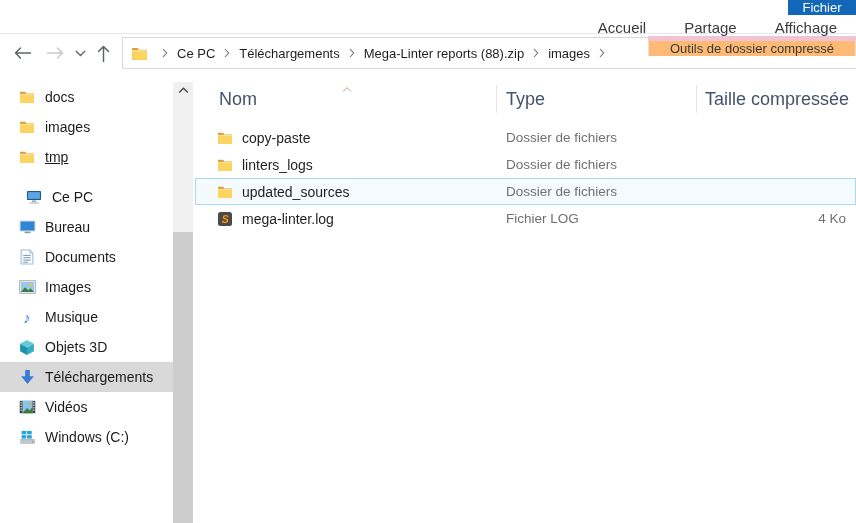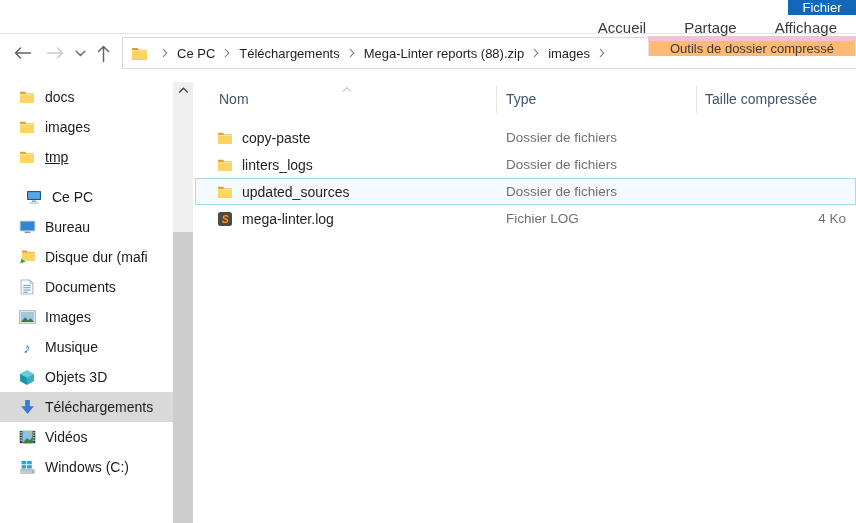--- a/index.html
+++ b/index.html
@@ -60,21 +60,21 @@
   .side-item.gap{margin-bottom:10px;text-decoration:underline;}
   .music-glyph{font-size:15px;color:#2f7bd9;line-height:1;}
 
   .side-scrollbar{position:absolute;top:2px;bottom:0;left:173px;width:20px;
     background:var(--scroll-track);}
   .scroll-up{height:17px;display:flex;align-items:center;justify-content:center;}
   .scroll-thumb{position:absolute;left:0;right:0;top:150px;bottom:0;background:var(--scroll-thumb);}
 
   
   .filepane{flex:1;padding-top:5px;min-width:0;}
-  .cols{display:flex;height:28px;font-size:14px;color:var(--header-text);}
+  .cols{display:flex;height:28px;font-size:18px;color:var(--header-text);}
   .col{display:flex;align-items:center;position:relative;cursor:default;}
   .col-name{width:302px;padding-left:24px;border-right:1px solid #e4e4e4;}
   .col-type{width:200px;padding-left:9px;border-right:1px solid #e4e4e4;}
   .col-size{flex:1;padding-left:8px;}
   .sort-caret{position:absolute;top:1px;left:146px;}
 
   .rows{margin-top:11px;}
   .frow{height:27px;display:flex;align-items:center;border:1px solid transparent;}
   .frow.hover{border-color:var(--hover-border);background:var(--hover-bg);}
   .fc1{width:301px;display:flex;align-items:center;gap:9px;padding-left:21px;
@@ -206,31 +206,20 @@
         </div>
         <div class="side-item indent-2">
           <span class="ic">
             <svg width="17" height="14" viewBox="0 0 17 14">
               <rect x="0.8" y="0.8" width="15.4" height="10.4" rx="0.8" fill="#8fb8d8"></rect>
               <rect x="1.9" y="1.9" width="13.2" height="8.2" fill="#2f86d4"></rect>
               <rect x="5.5" y="11.6" width="6" height="1.6" fill="#8d979f"></rect>
             </svg>
           </span>
           <span>Bureau</span>
-        </div>
-        <div class="side-item indent-2">
-          <span class="ic">
-            <svg width="17" height="16" viewBox="0 0 17 16">
-              <path d="M3 1.5h4.6l1.3 1.6H15.5v9H3z" fill="#d99f3e"></path>
-              <path d="M3 3.5h12.5v8.6H3z" fill="#fcd462"></path>
-              <path d="M6.2 12.8L1.3 14.6l1-5z" fill="#31a84a"></path>
-              <path d="M3.4 11.4l2.2 1.3" stroke="#31a84a" stroke-width="1.4"></path>
-            </svg>
-          </span>
-          <span>Disque dur (mafi</span>
         </div>
         <div class="side-item indent-2">
           <span class="ic">
             <svg width="14" height="16" viewBox="0 0 13 15">
               <path d="M1 1h8l3 3v10H1z" fill="#fff" stroke="#9fb9d6"></path>
               <path d="M9 1l3 3H9z" fill="#cfe0f0" stroke="#9fb9d6" stroke-width="0.6"></path>
               <g stroke="#6f9bc4">
                 <line x1="3" y1="6" x2="10" y2="6"></line>
                 <line x1="3" y1="8.2" x2="10" y2="8.2"></line>
                 <line x1="3" y1="10.4" x2="10" y2="10.4"></line>

